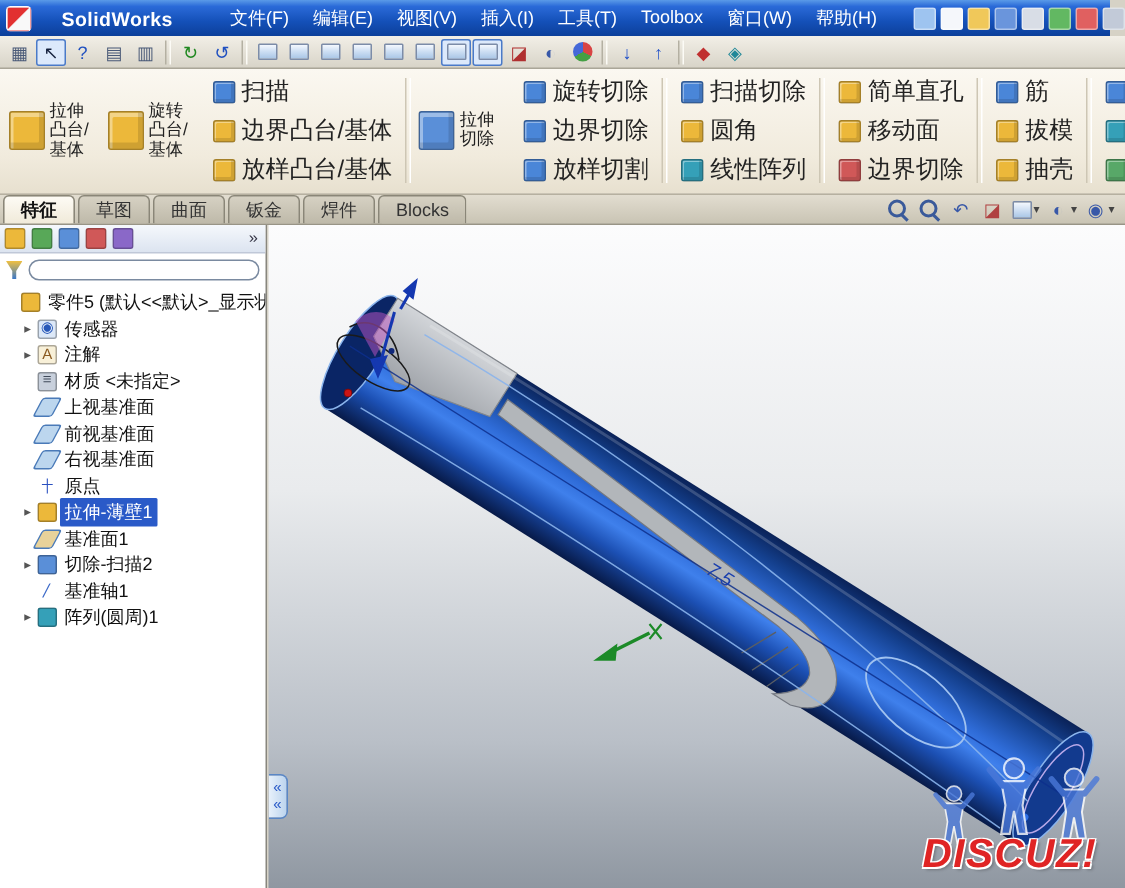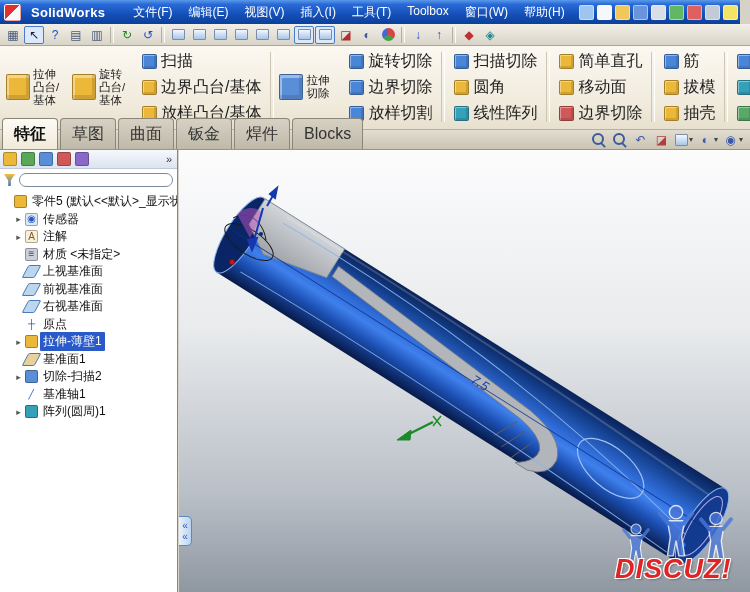--- a/index.html
+++ b/index.html
@@ -1,21 +1,21 @@
 <!DOCTYPE html>
 <html><head>
 <meta charset="utf-8">
 <style>
 *{margin:0;padding:0;box-sizing:border-box}
 html,body{width:750px;height:592px;overflow:hidden;font-family:"Liberation Sans","DejaVu Sans",sans-serif}
 #app{position:relative;width:750px;height:592px;background:#d6d2c6;font-size:12px}
 
 
 .titlebar{position:absolute;top:0;left:0;width:740px;height:24px;display:flex;align-items:center;
-  background:linear-gradient(180deg,#5a9ae8 0%,#2a6ad8 18%,#1450b8 60%,#0c3f9a 100%);color:#fff;padding:0 4px;gap:6px}
+  background:linear-gradient(180deg,#5a9ae8 0%,#2a6ad8 18%,#1450b8 60%,#0c3f9a 100%);color:#fff;padding:0 4px;gap:16px}
 .sw-logo{width:17px;height:17px;border-radius:3px;background:linear-gradient(135deg,#e23030 0 48%,#f8f8f8 48%);border:1px solid rgba(255,255,255,.55);flex:none}
 .app-name{font-weight:bold;font-size:13px;letter-spacing:.3px;margin:0 14px 0 4px}
 .menus{display:flex}
 .menu-item{padding:2px 8px;font-size:12px;white-space:nowrap;cursor:default}
 .tb-icons{margin-left:auto;display:flex;gap:3px;align-items:center;padding-right:2px}
 .tb-ic{width:15px;height:15px;border-radius:2px;border:1px solid rgba(255,255,255,.45);flex:none}
 
 
 .toolbar2{position:absolute;top:24px;left:0;width:750px;height:22px;display:flex;align-items:center;padding:0 3px;gap:1px;
   background:linear-gradient(180deg,#f2efe7,#d8d4c8);border-bottom:1px solid #aaa698}
@@ -36,21 +36,21 @@
 .rcol{display:flex;flex-direction:column;justify-content:space-between;padding:2px}
 .rsm{display:flex;align-items:center;gap:4px;height:22px;padding:0 4px;border:1px solid transparent;border-radius:2px}
 .rsm-ic{width:15px;height:15px;flex:none;border:1px solid rgba(0,0,0,.3);border-radius:2px;box-shadow:inset -2px -2px 0 rgba(0,0,0,.12),inset 1px 1px 0 rgba(255,255,255,.4)}
 .rsm-lb{font-size:16px;color:#222;white-space:nowrap}
 .rsep{flex:none;width:4px;margin:4px 2px;border-left:1px solid #cdc6b4;border-right:1px solid #fff}
 
 
 .tabsrow{position:absolute;top:130px;left:0;width:750px;height:20px;display:flex;align-items:flex-end;padding:0 2px;
   background:linear-gradient(180deg,#e2ddd0,#c9c4b4);border-bottom:1px solid #989486}
 .tabs{display:flex;align-items:flex-end;height:20px}
-.tab{height:31px;display:flex;align-items:center;padding:0 11px;font-size:16px;color:#333;white-space:nowrap;
+.tab{height:19px;display:flex;align-items:center;padding:0 11px;font-size:12px;color:#333;white-space:nowrap;
   background:linear-gradient(180deg,#d6d1c3,#beb9a9);border:1px solid #8a8678;border-bottom:none;border-radius:4px 4px 0 0;margin-right:2px}
 .tab.active{background:linear-gradient(180deg,#fdfbf5,#f0ead9);font-weight:bold;color:#111}
 .vtools{margin-left:auto;display:flex;align-items:center;gap:5px;padding:0 5px 2px 0}
 .vbtn{display:flex;align-items:center;gap:1px}
 .vicon{width:15px;height:15px;display:flex;align-items:center;justify-content:center;font-size:12px;line-height:1;position:relative}
 .vicon[data-kind="mag"]::before{content:"";width:8px;height:8px;border:2px solid #3a5a9a;border-radius:50%;position:absolute;top:1px;left:1px}
 .vicon[data-kind="mag"]::after{content:"";width:6px;height:2px;background:#3a5a9a;position:absolute;bottom:1px;right:0;transform:rotate(45deg)}
 .vicon[data-kind="cube"]{width:13px;height:12px;background:linear-gradient(180deg,#f4f8fe,#a9c6e6);border:1px solid #7c8ca8;border-radius:1px}
 .caret{font-size:8px;color:#444}
 

